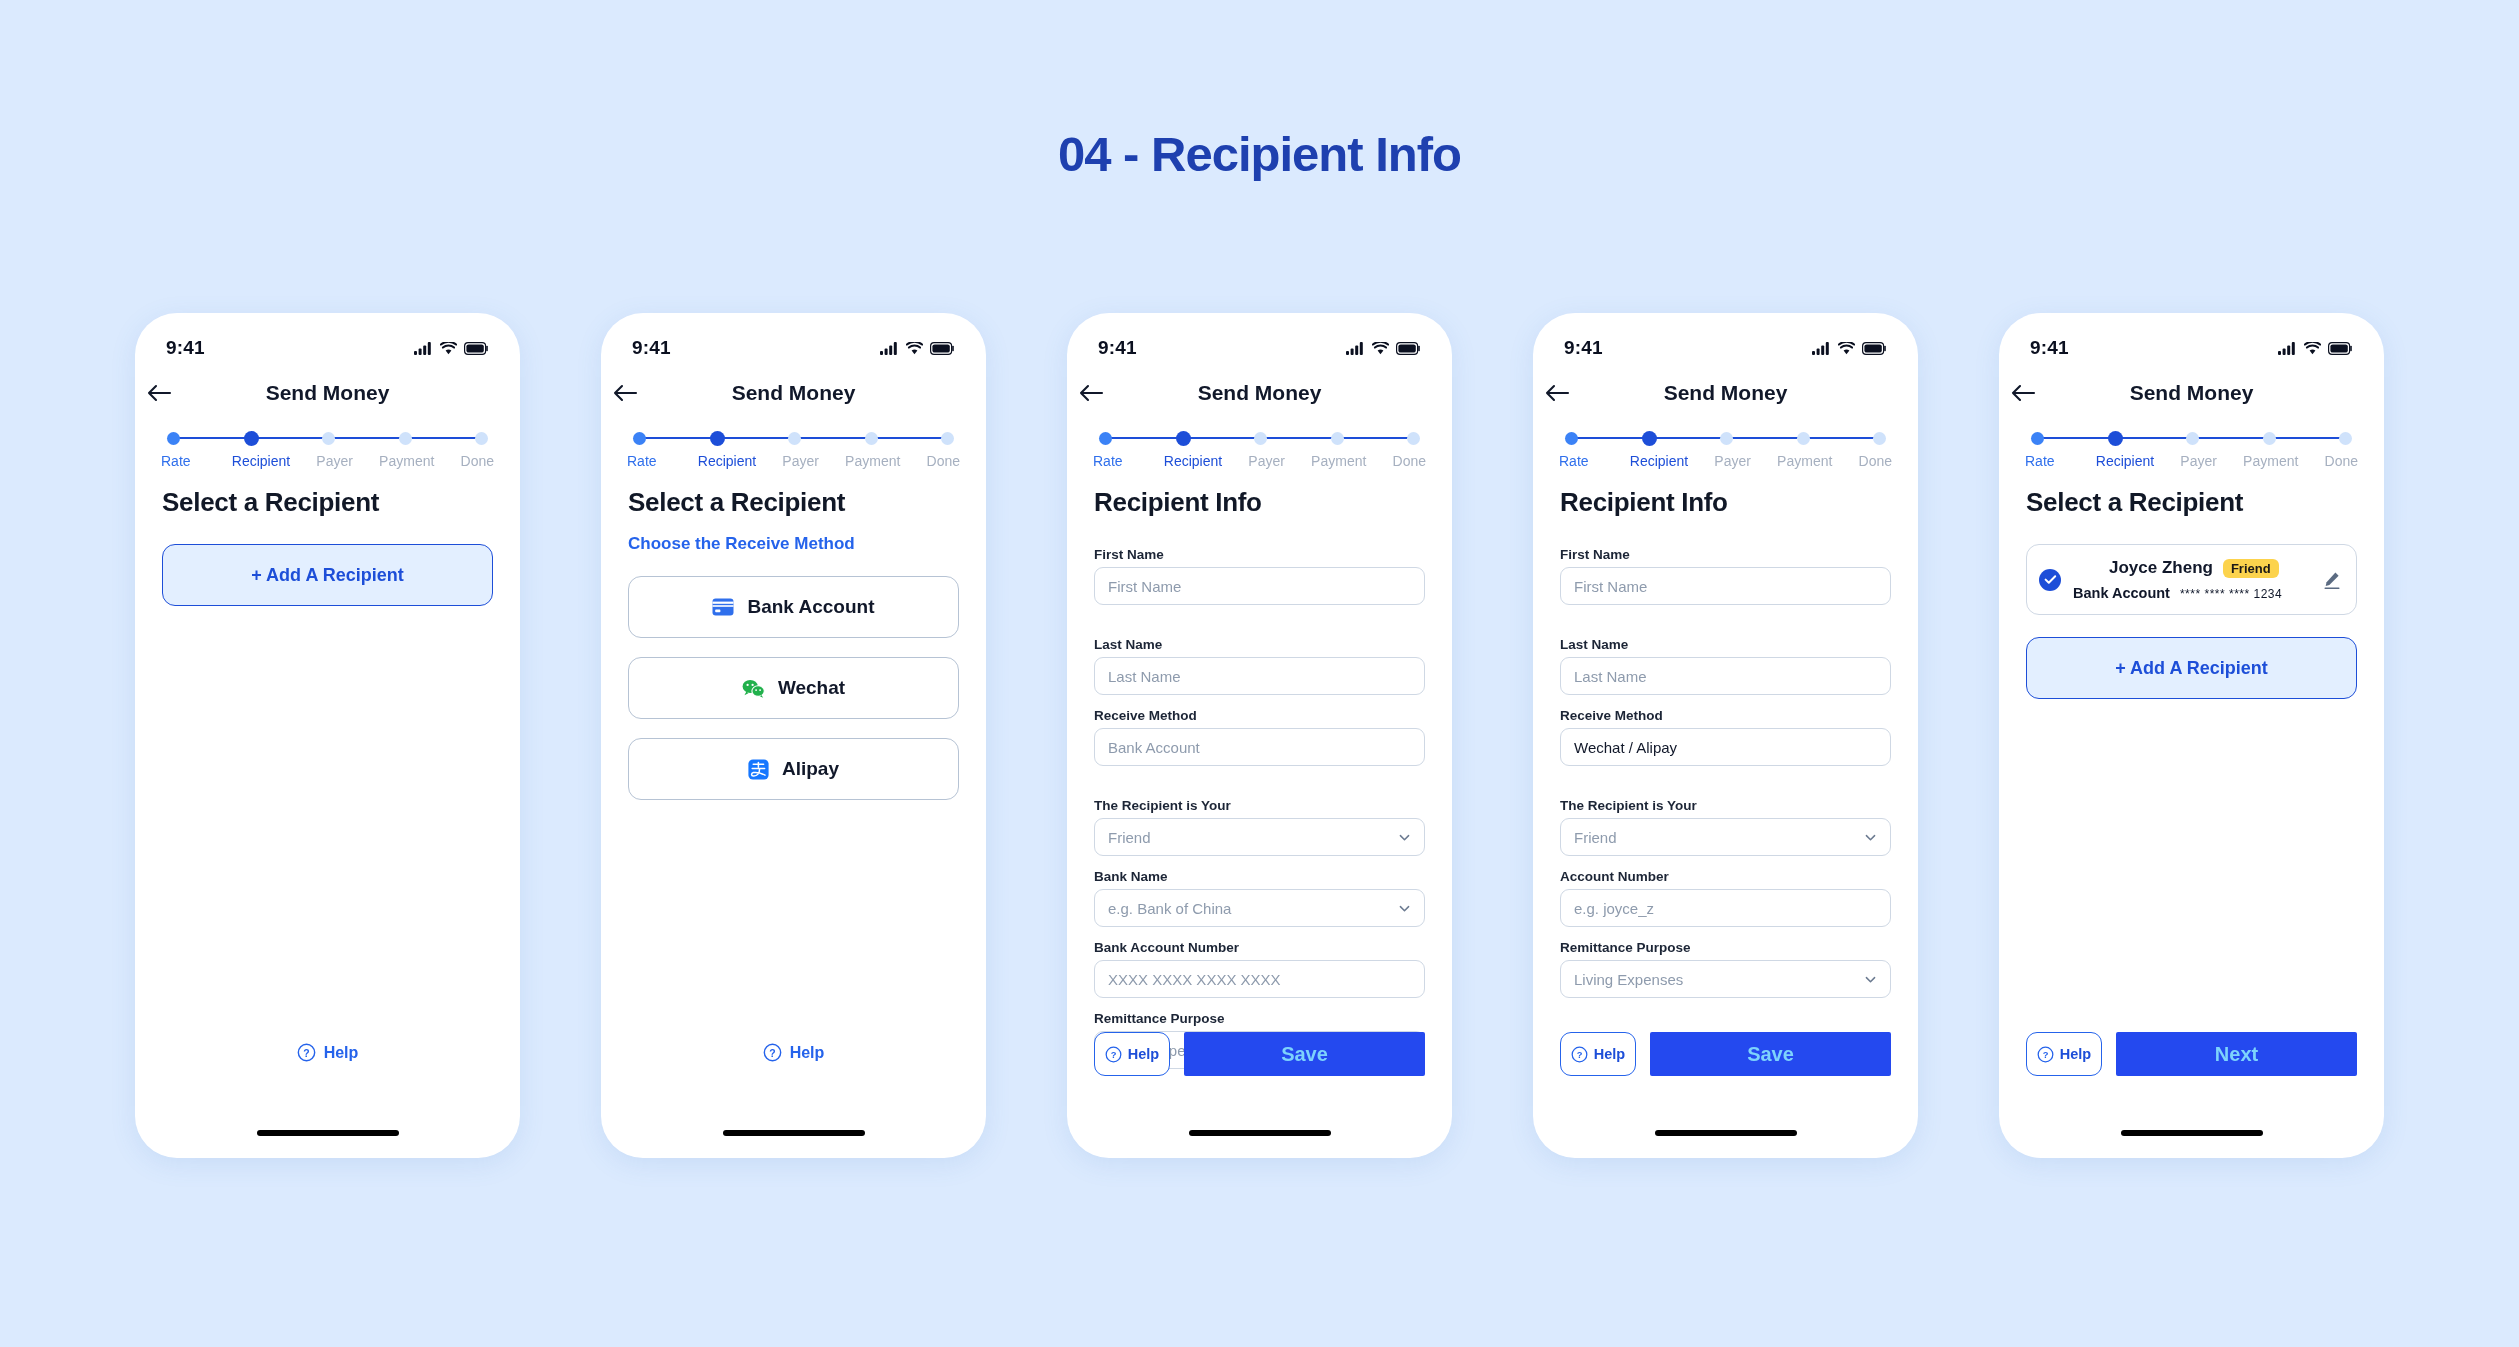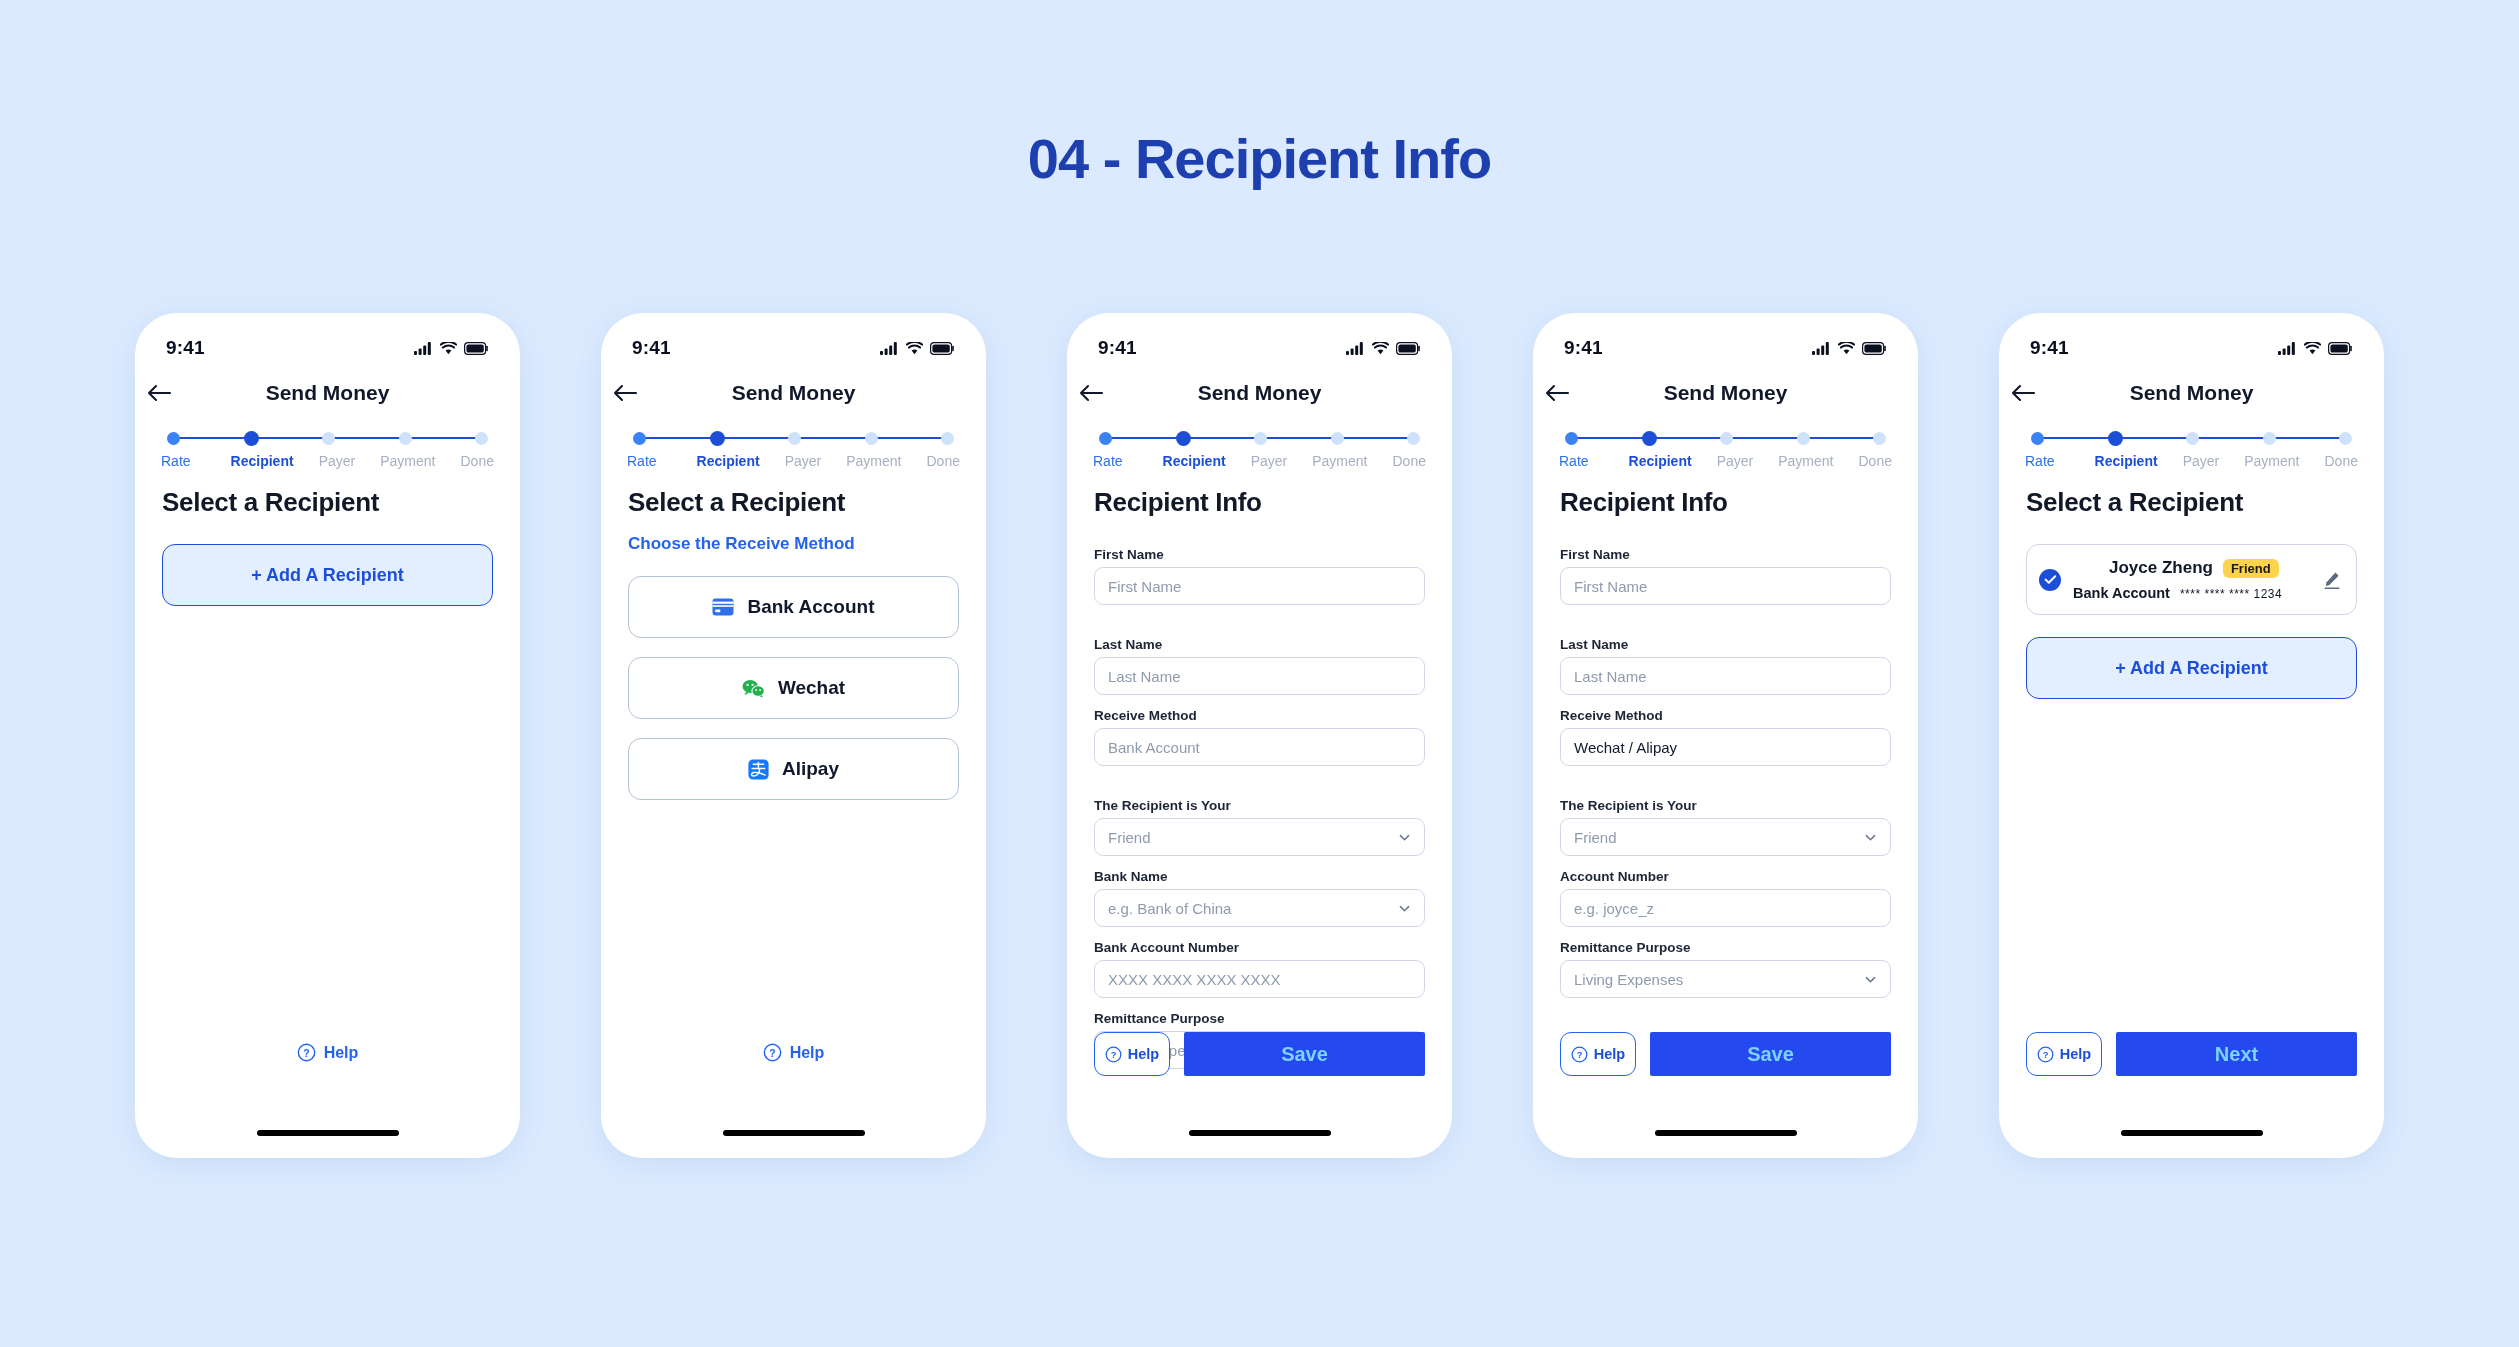--- a/index.html
+++ b/index.html
@@ -13,21 +13,21 @@
     position: relative;
   }
 
   
   #page-title {
     position: absolute;
     top: 126px;
     left: 0;
     width: 100%;
     text-align: center;
-    font-size: 56px;
+    font-size: 49px;
     font-weight: bold;
     color: #1e40af;
     letter-spacing: -1px;
   }
 
   
   .phones {
     position: absolute;
     top: 313px;
     left: 0;
@@ -90,21 +90,21 @@
   .dot { width: 13px; height: 13px; border-radius: 50%; position: relative; z-index: 2; }
   .dot.done     { background: #3b82f6; }
   .dot.current  { background: #1d4ed8; width: 15px; height: 15px; }
   .dot.todo     { background: #cfe2fb; }
   .step-labels {
     display: flex; justify-content: space-between;
     margin-top: 8px; font-size: 14px;
   }
   .step-labels span { flex: 0 0 auto; }
   .sl-done    { color: #2f6fec; }
-  .sl-current { color: #1d4ed8; font-weight: bold; margin-left: 15px; }
+  .sl-current { color: #1d4ed8; font-weight: normal; margin-left: 15px; }
   .sl-todo    { color: #a6b0c0; }
 
   
   .screen-body { padding: 0 27px; margin-top: 18px; }
   .screen-title { font-size: 26px; font-weight: bold; color: #111827; letter-spacing: -.3px; }
 
   .choose-link {
     margin-top: 16px; font-size: 17px; font-weight: bold; color: #2563eb; cursor: pointer;
   }
 

